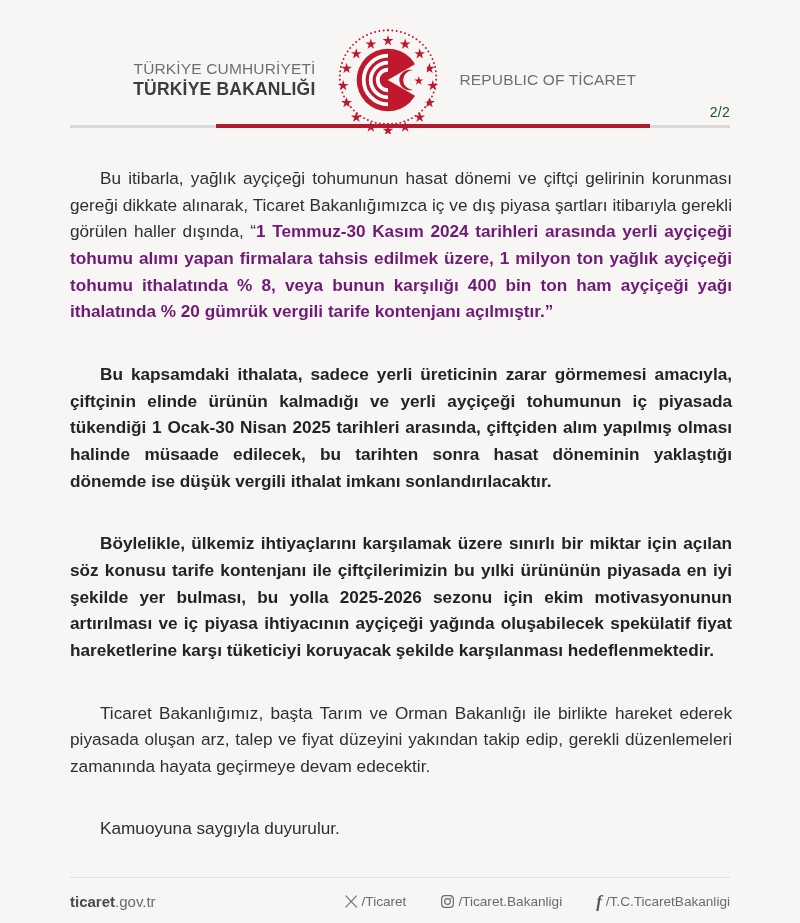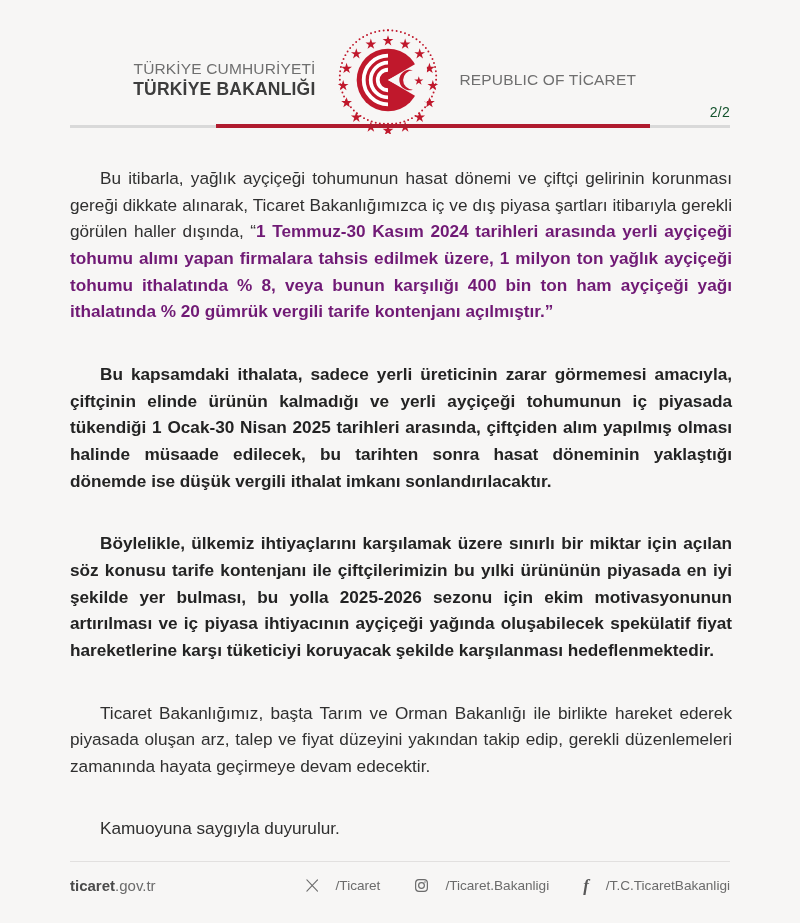--- a/index.html
+++ b/index.html
@@ -124,21 +124,21 @@
   }
   p.spacer-top { margin-top: 36px; }
   .q-bold { font-weight: bold; color: #701a75; }
 
   
   .footer {
     position: absolute;
     left: 0;
     right: 0;
     bottom: 0;
-    height: 62px;
+    height: 46px;
   }
   .footer-rule {
     position: absolute;
     left: 70px;
     right: 70px;
     top: 0;
     height: 1px;
     background: #e2e0df;
   }
   .footer-inner {
@@ -158,21 +158,21 @@
   .socials {
     margin-left: auto;
     display: flex;
     align-items: center;
     gap: 34px;
     padding-right: 2px;
   }
   .social {
     display: flex;
     align-items: center;
-    gap: 16px;
+    gap: 3px;
     font-size: 13.6px;
     color: #6b6b6b;
     white-space: nowrap;
   }
   .social svg { display: block; }
   .fb-glyph {
     font-family: "Liberation Serif", "DejaVu Serif", serif;
     font-weight: bold;
     font-style: italic;
     font-size: 17px;

